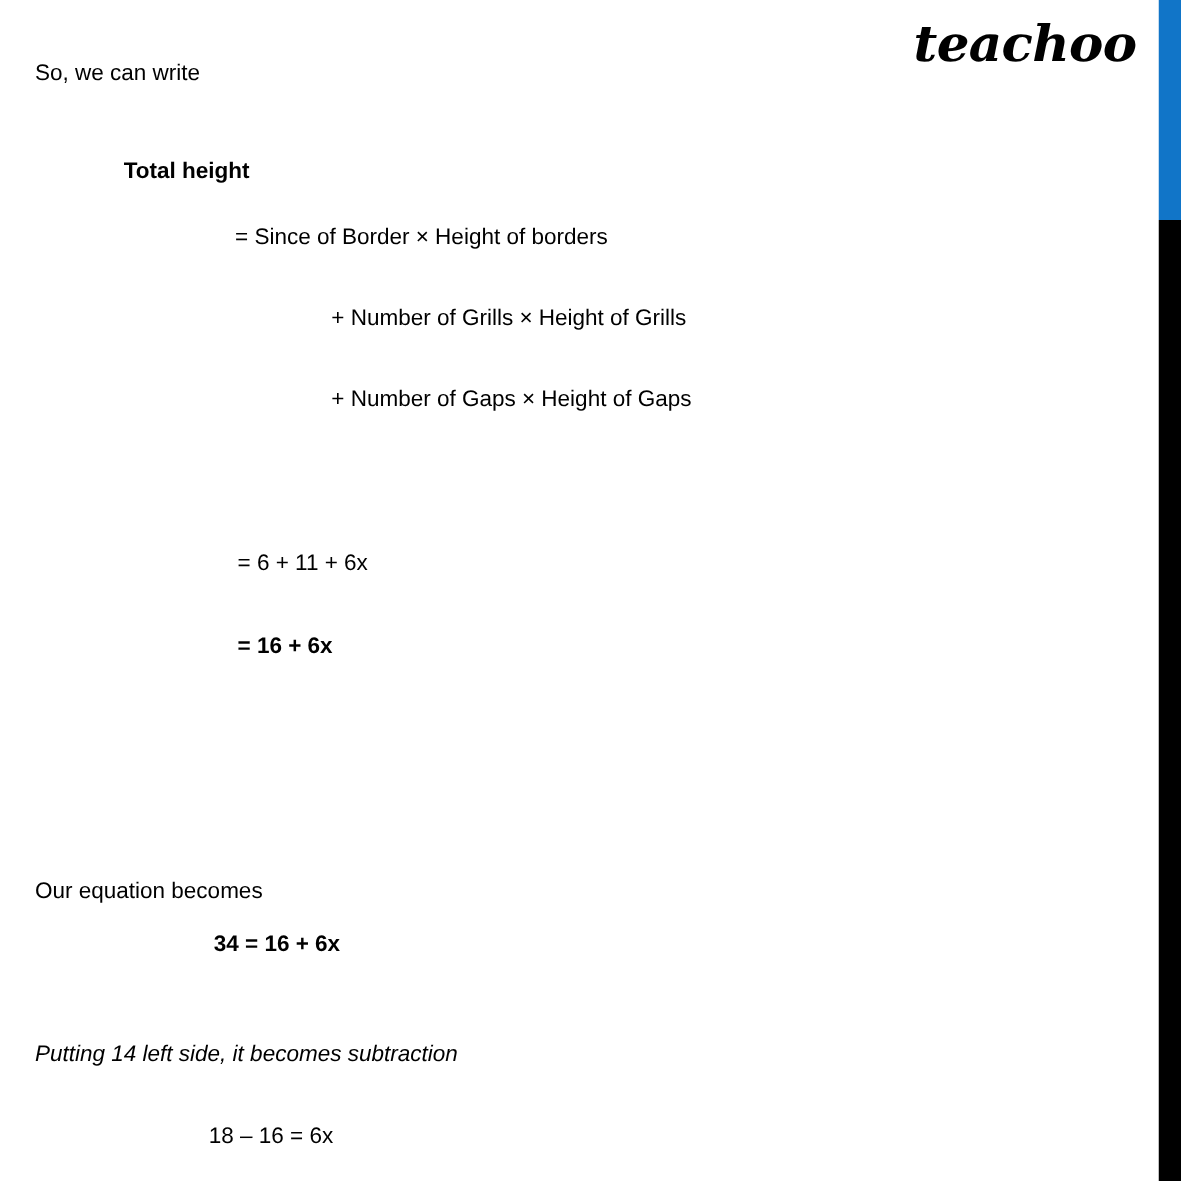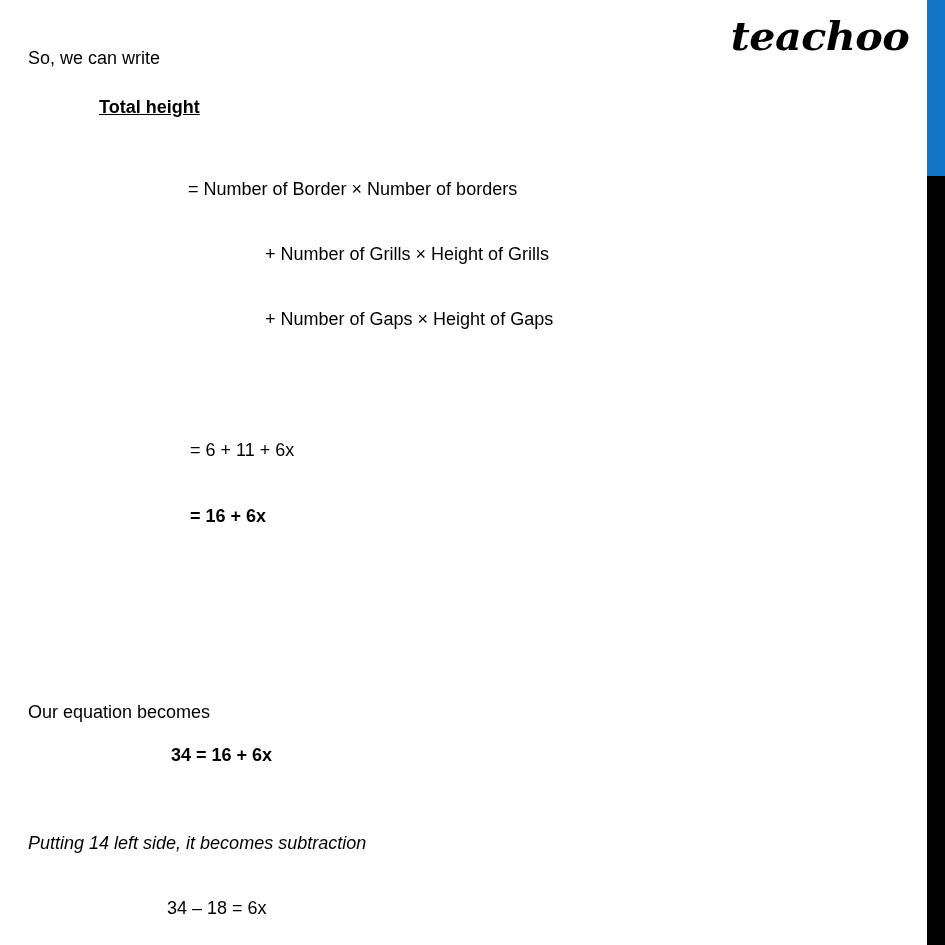--- a/index.html
+++ b/index.html
@@ -80,35 +80,35 @@
 
 <div id="slide">
 
   <div class="edge-bar" id="edge-blue"></div>
   <div class="edge-bar" id="edge-black"></div>
 
   <div id="logo">teachoo</div>
 
   <div class="line lvl0" style="top:48px;">So, we can write</div>
 
-  <div class="line lvl1 b" style="top:97px;text-decoration:underline;">Total height</div>
+  <div class="line lvl1 b" style="top:126px;">Total height</div>
 
-  <div class="line lvl2" style="top:179px;">= Number of Border × Number of borders</div>
+  <div class="line lvl2" style="top:179px;">= Since of Border × Height of borders</div>
 
   <div class="line lvl3" style="top:244px;">+ Number of Grills × Height of Grills</div>
 
   <div class="line lvl3" style="top:309px;">+ Number of Gaps × Height of Gaps</div>
 
 
   <div class="line lvl-eq" style="top:440px;">= 6 + 11 + 6x</div>
 
   <div class="line lvl-eq b" style="top:506px;">= 16 + 6x</div>
 
 
   <div class="line lvl0" style="top:702px;">Our equation becomes</div>
 
   <div class="line lvl-eq2 b" style="top:745px;">34 = 16 + 6x</div>
 
   <div class="line lvl0 i" style="top:833px;">Putting 14 left side, it becomes subtraction</div>
 
-  <div class="line lvl-eq3" style="top:898px;">34 – 18 = 6x</div>
+  <div class="line lvl-eq3" style="top:898px;">18 – 16 = 6x</div>
 
 </div>
 
 </body></html>

